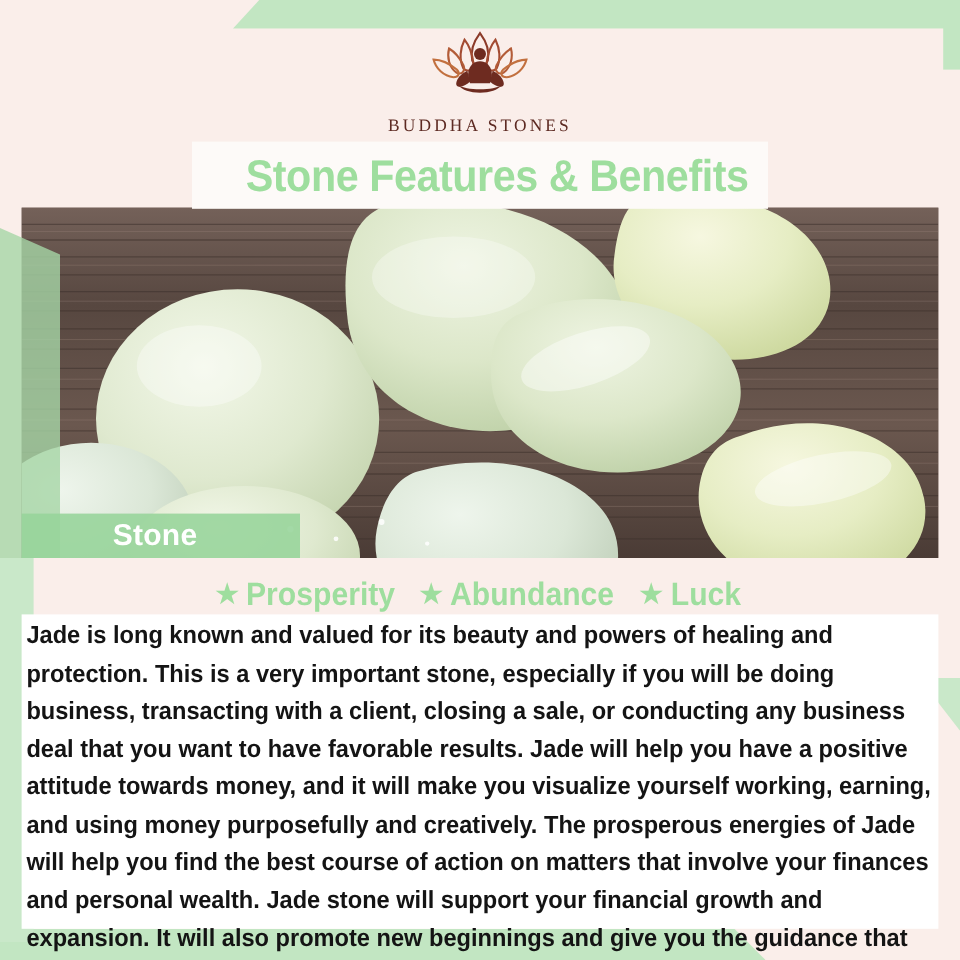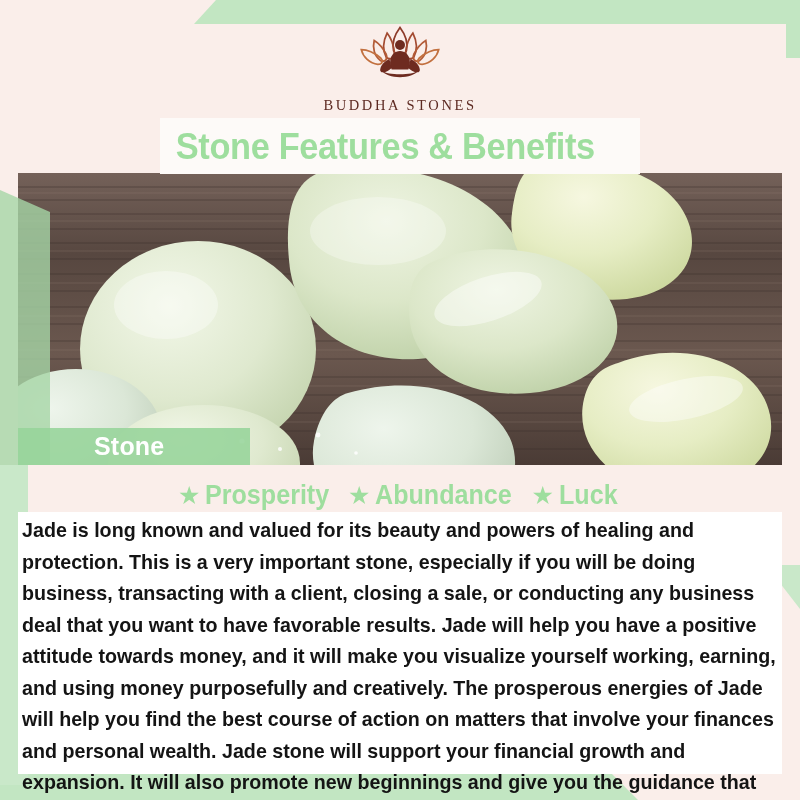--- a/index.html
+++ b/index.html
@@ -97,21 +97,21 @@
   }
 
   
   .title-banner {
     position: absolute;
     left: 160px; top: 118px;
     width: 480px; height: 56px;
     background: #fdfaf8;
     display: flex;
     align-items: center;
-    justify-content: flex-start;
+    justify-content: flex-end;
     z-index: 5;
   }
   .title-banner h1 {
     font-family: "Liberation Sans Narrow", "Liberation Sans", sans-serif;
     font-weight: 700;
     font-size: 37px;
     line-height: 1;
     color: #9ede9e;
     letter-spacing: -0.4px;
     transform: scaleX(0.93);

